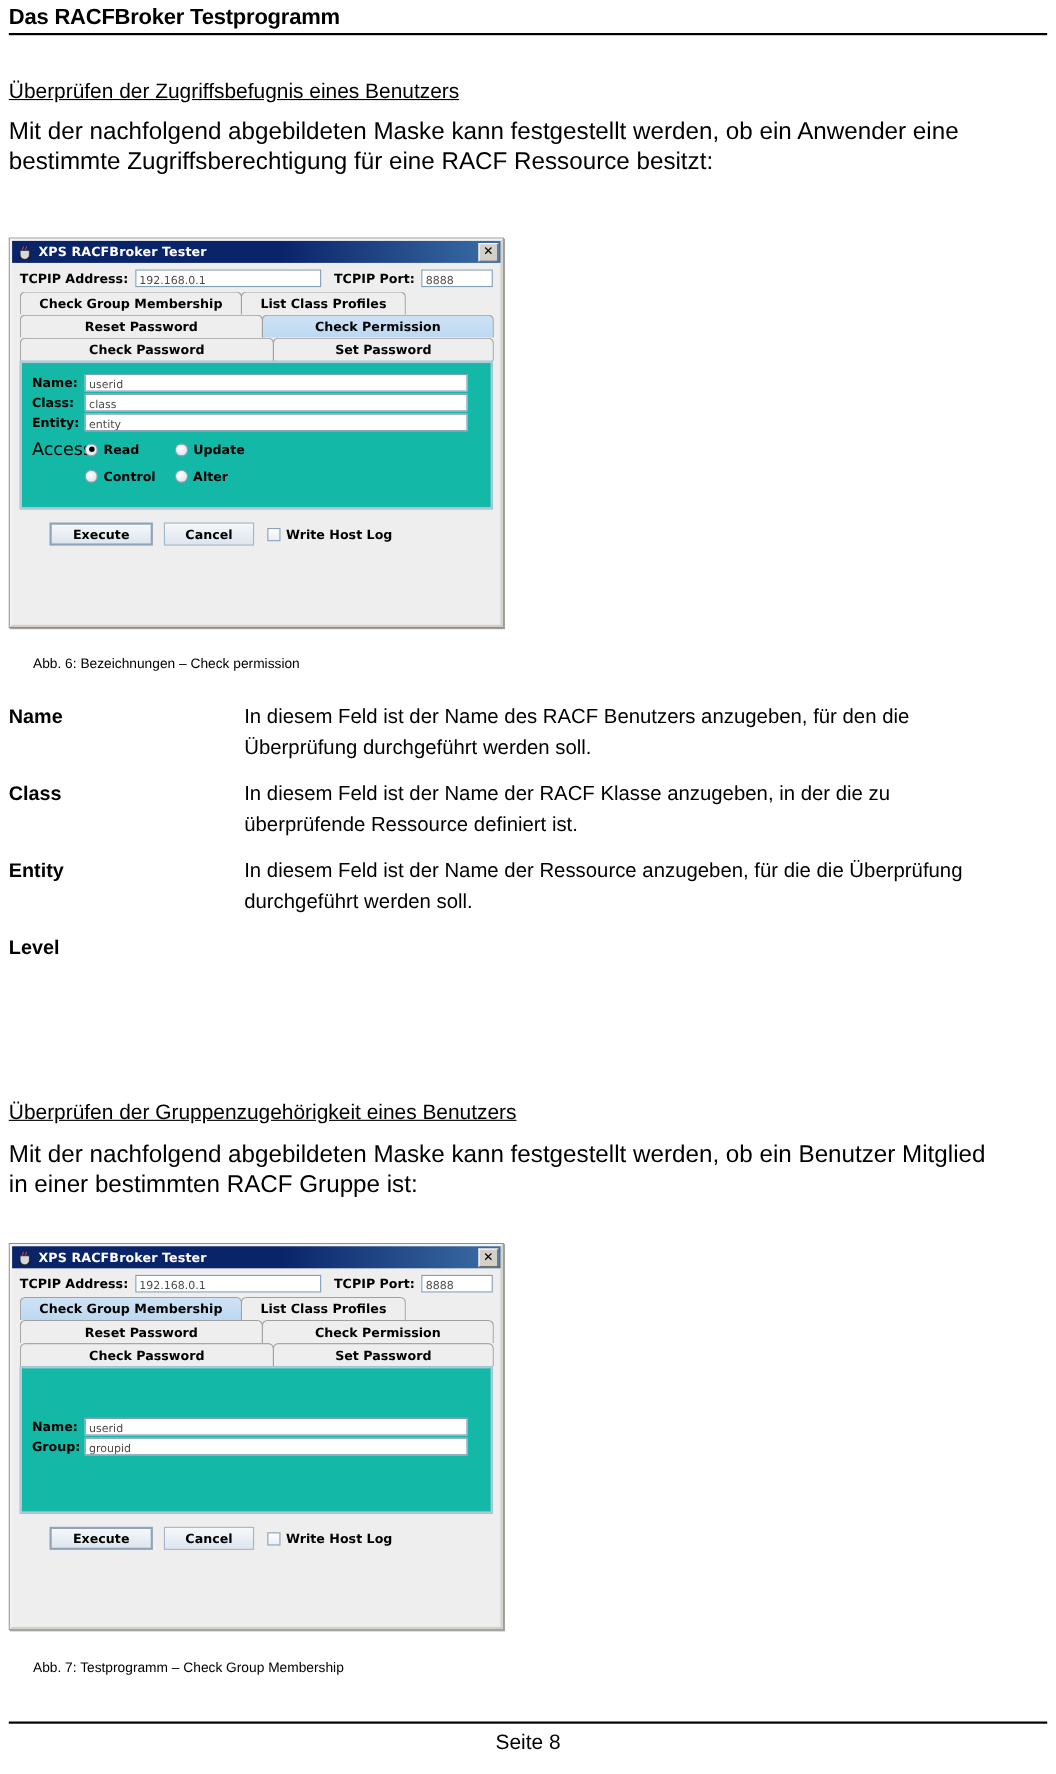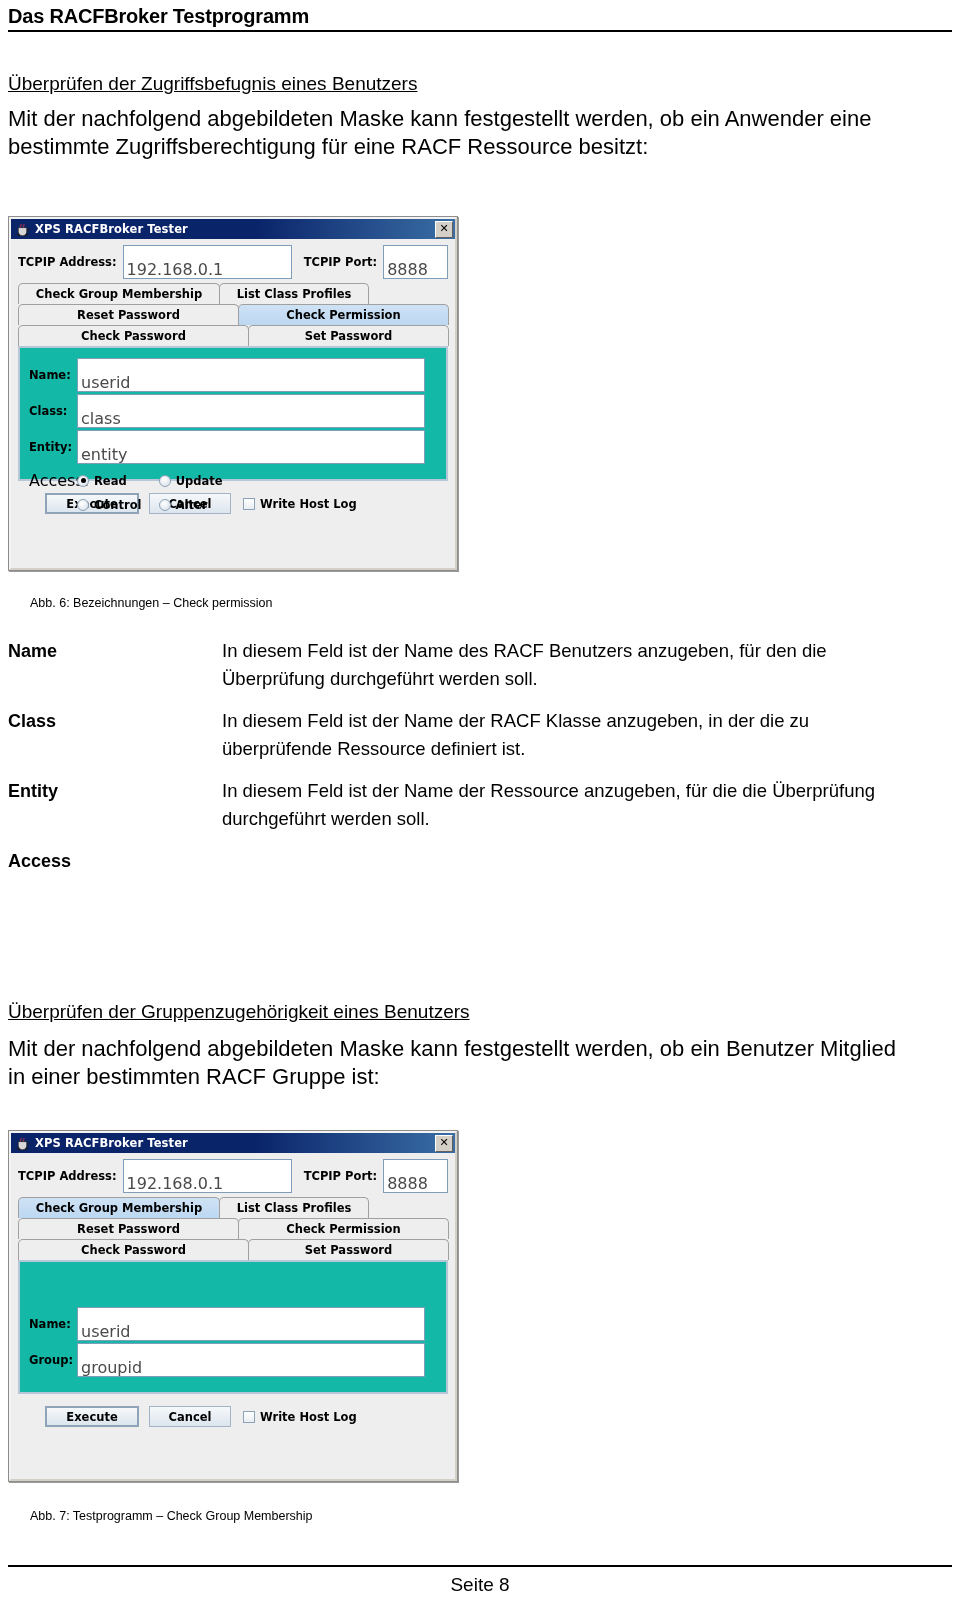--- a/index.html
+++ b/index.html
@@ -135,23 +135,23 @@
   }
   .fld-label {
     font-size: 11.5px;
     font-weight: bold;
     white-space: nowrap;
     color: #000;
   }
   .txtfield {
     background: #ffffff;
     border: 1px solid #7f9db9;
-    font-size: 16px;
+    font-size: 10px;
     color: #4a4a4a;
-    padding: 16px 3px;
+    padding: 2px 3px;
     height: 16px;
     line-height: 16px;
     box-sizing: border-box;
     overflow: hidden;
     white-space: nowrap;
   }
 
   
   .tabstrip { padding: 0 7px; }
   .tabrow { display: flex; height: 21px; position: relative; }
@@ -352,21 +352,21 @@
   </div>
   <div class="defrow" style="height:60px;">
     <span class="term">Class</span>
     <div class="desc">In diesem Feld ist der Name der RACF Klasse anzugeben, in der die zu überprüfende Ressource definiert ist.</div>
   </div>
   <div class="defrow" style="height:60px;">
     <span class="term">Entity</span>
     <div class="desc">In diesem Feld ist der Name der Ressource anzugeben, für die die Überprüfung durchgeführt werden soll.</div>
   </div>
   <div class="defrow" style="height:118px;">
-    <span class="term">Access</span>
+    <span class="term">Level</span>
   </div>
 </div>
 
 <div class="sec-heading" style="left:8px; top:1000px;">Überprüfen der Gruppenzugehörigkeit eines Benutzers</div>
 
 <div class="para" style="left:8px; top:1035px;">Mit der nachfolgend abgebildeten Maske kann festgestellt werden, ob ein Benutzer Mitglied in einer bestimmten RACF Gruppe ist:</div>
 
 <div class="dialog" id="dlg2" style="left:8px; top:1130px; width:448px; height:350px;">
   <div class="dlg-inner">
 

